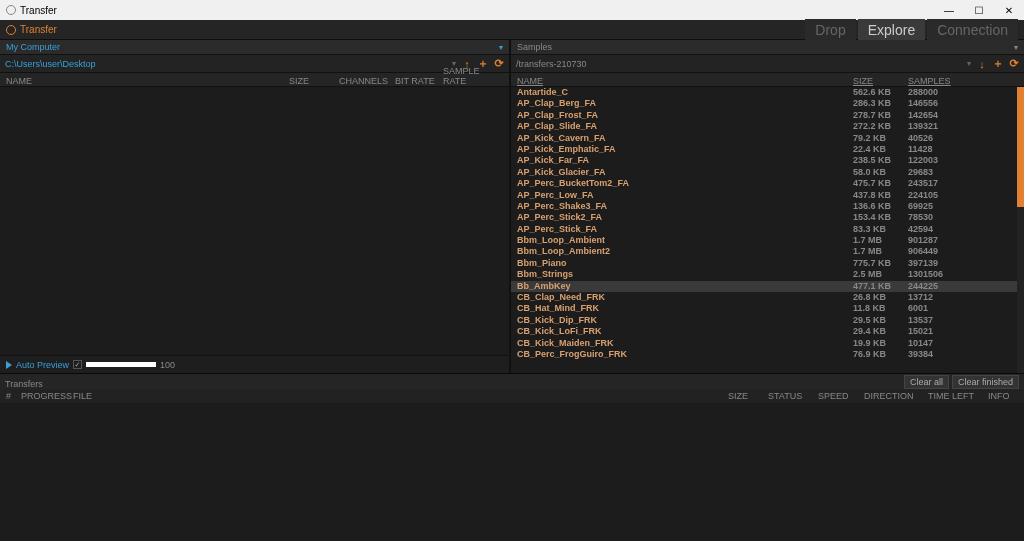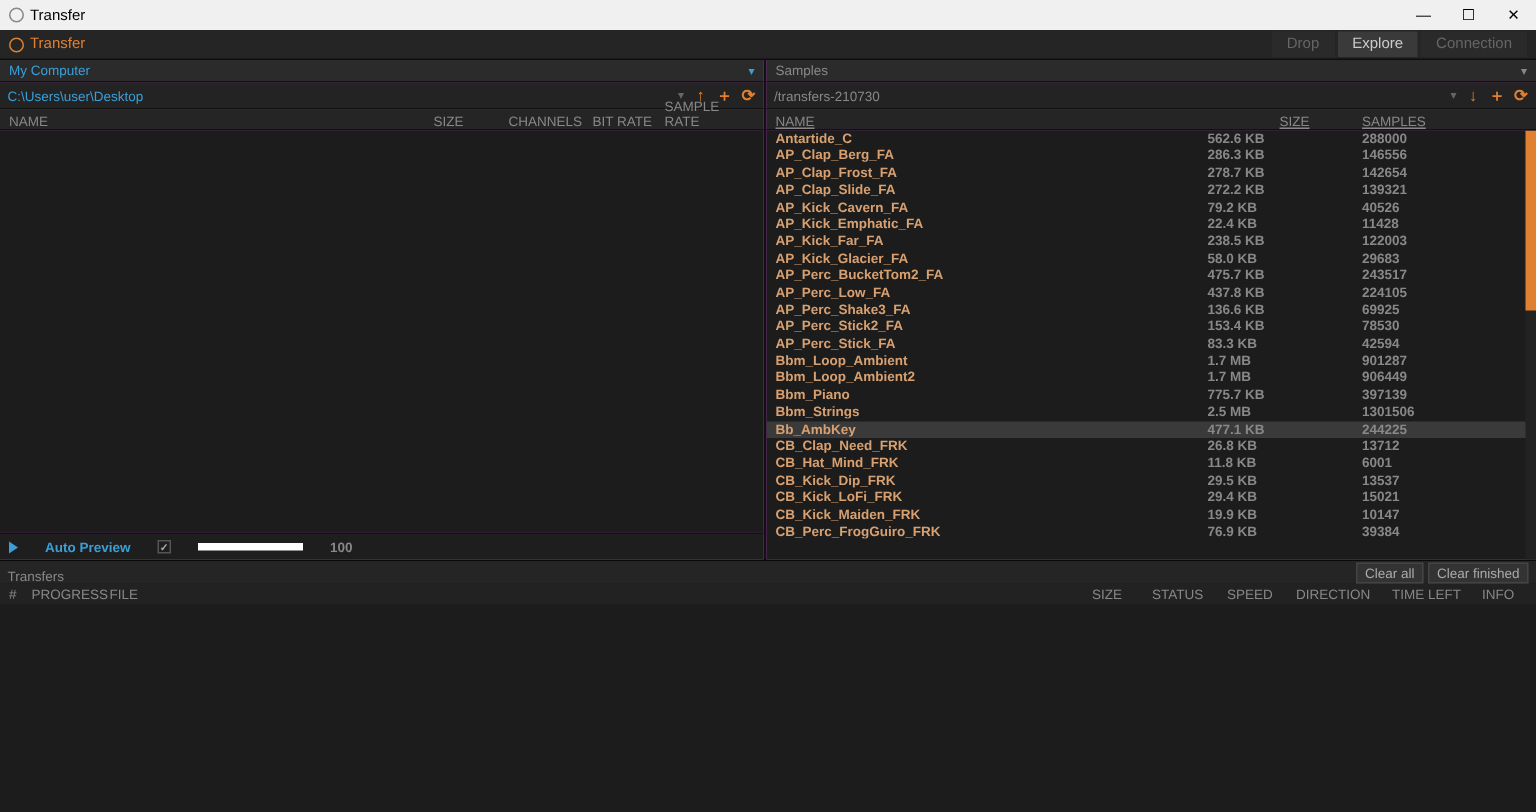--- a/index.html
+++ b/index.html
@@ -8,21 +8,21 @@
 .titlebar { height: 20px; background: #f0f0f0; display: flex; align-items: center; justify-content: space-between; color: #000; padding-left: 6px; }
 .titlebar .left { display: flex; align-items: center; gap: 4px; font-size: 10px; }
 .titlebar .icon-circ { width: 10px; height: 10px; border:1px solid #888; border-radius:50%; display:inline-block; }
 .winbtns { display:flex; }
 .winbtn { width: 30px; height: 20px; display:flex; align-items:center; justify-content:center; font-size:10px; }
 
 .apphdr { height: 20px; background: #252525; display:flex; align-items:center; justify-content:space-between; padding:0 6px; border-bottom:1px solid #0e0e0e; }
 .apphdr .brand { display:flex; align-items:center; gap:4px; color:#e08030; font-size:10px; }
 .apphdr .brand .ring { width:10px; height:10px; border:1px solid #e08030; border-radius:50%; }
 .apphdr .tabs { display:flex; gap:2px; }
-.apphdr .tab { padding:3px 10px; font-size:10px; color:#666; background:#2a2a2a; cursor:pointer; }
+.apphdr .tab { padding:3px 10px; font-size:14px; color:#666; background:#2a2a2a; cursor:pointer; }
 .apphdr .tab.active { background:#3a3a3a; color:#ccc; }
 
 .main { height: 334px; display:flex; gap:2px; background:#111; border-bottom:1px solid #0a0a0a;}
 .panel { background:#d946ef; display:flex; flex-direction:column; }
 .panel.left { width: 509px; }
 .panel.right { flex:1; }
 
 .phead { height: 15px; background:#2b2b2b; border-bottom:1px solid #111; display:flex; align-items:center; justify-content:space-between; padding:0 6px; font-size:9px; }
 .phead.blue { color:#3a9fd8; }
 .phead .chev { font-size:8px; cursor:pointer; }
@@ -49,24 +49,24 @@
 .colhdr .und { text-decoration: underline; text-underline-offset:1px;}
 
 .listbody-l { flex:1; overflow:auto; background:#1c1c1c; }
 .listbody-r { flex:1; overflow:hidden; background:#1c1c1c; position:relative; }
 .listbody-r .scroll-track { position:absolute; top:0; right:0; width:7px; height:100%; background:#222;}
 .listbody-r .scroll-thumb { position:absolute; top:0; right:0; width:7px; height:120px; background:#e08030;}
 
 .row { height:11.4px; display:flex; align-items:flex-start; font-size:9px; color:#d8a070; cursor:pointer;font-weight:bold; }
 .row.sel { background:#3a3a3a; }
 .row > div { padding:0 4px; overflow:hidden; white-space:nowrap; }
-.row .c-size2, .row .c-samp2 { color:#888;margin-left:48px; }
+.row .c-size2, .row .c-samp2 { color:#888; }
 
 .no-file { height: 12px; background:#1e1e1e; text-align:center; font-size:9px; color:#888; display:flex; align-items:center; justify-content:center; border-top:1px solid #111;}
-.preview-row { height:18px; background:#1e1e1e; display:flex; align-items:center; gap:18px; padding:0 6px; border-top:1px solid #111;font-weight:bold;}
+.preview-row { height:18px; background:#1e1e1e; display:flex; align-items:center; gap:4px; padding:0 6px; border-top:1px solid #111;}
 .preview-row .play { width:0;height:0;border-left:6px solid #3a9fd8;border-top:4px solid transparent;border-bottom:4px solid transparent; cursor:pointer;}
 .preview-row .chk { width:9px; height:9px; border:1px solid #555; display:flex; align-items:center; justify-content:center; font-size:7px; color:#aaa; cursor:pointer;}
 .preview-row .prog { width:70px; height:5px; background:#fff; }
 .preview-row .lbl { color:#3a9fd8; font-size:9px; }
 .preview-row .num { color:#888; font-size:9px; }
 
 .tsection { background:#1a1a1a; }
 .tshdr { height:15px; background:#252525; display:flex; align-items:flex-end; justify-content:space-between; padding:0 5px; font-size:9px;}
 .tshdr .btns { display:flex; gap:3px;margin-top:20px;}
 .tshdr .btn { padding:1px 5px; background:#333; color:#aaa; font-size:9px; cursor:pointer; border:1px solid #444;}

